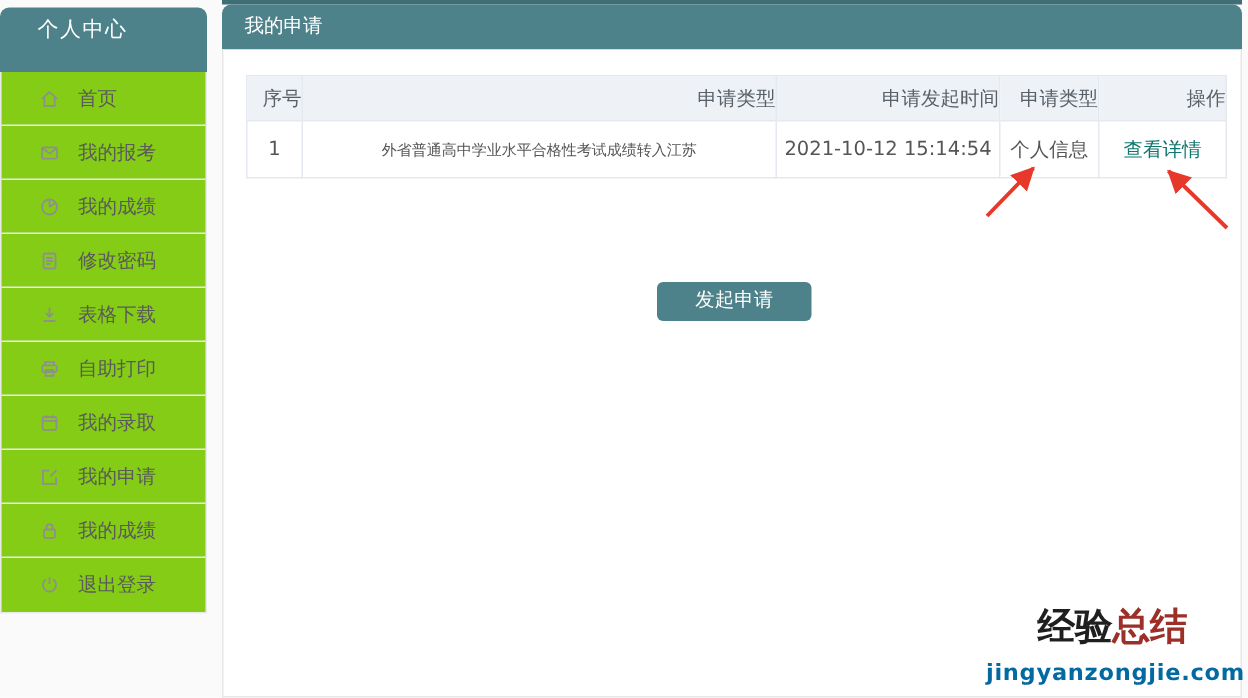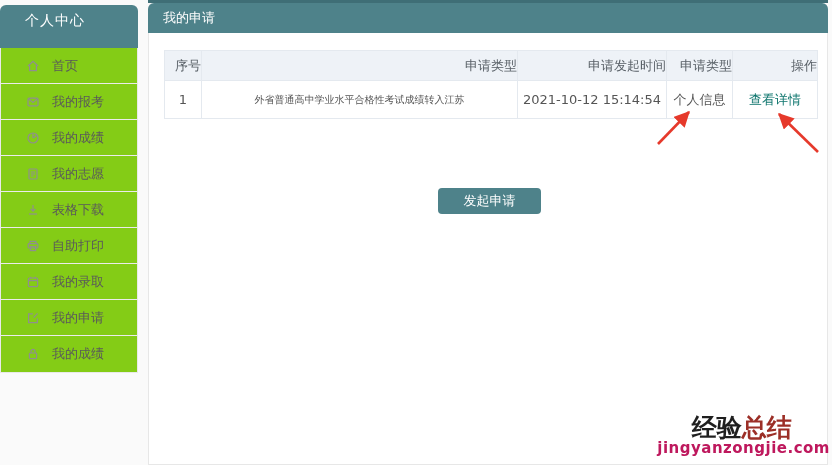--- a/index.html
+++ b/index.html
@@ -72,21 +72,21 @@
   }
 
   
   .watermark {
     position:absolute; right:2px; bottom:8px; z-index:6;
     text-align:center; line-height:1.05;
   }
   .wm-line1 { font-size:25px; font-weight:bold; padding-right:4px; }
   .wm-black { color:#1f1f1f; }
   .wm-red   { color:#9c2f27; }
-  .wm-line2 { font-size:15px; font-weight:bold; color:#be185d; letter-spacing:0.5px; }
+  .wm-line2 { font-size:15px; font-weight:bold; color:#0369a1; letter-spacing:0.5px;margin-top:10px; }
 </style>
 </head>
 <body>
 
 <div class="sidebar">
   <div class="sidebar-header">个人中心</div>
   <div class="sidebar-menu">
 
     <div class="sidebar-item">
       <svg viewBox="0 0 14 14">
@@ -112,21 +112,21 @@
           <path d="M7 7 L10.6 4.4"></path>
         </svg>
       <span>我的成绩</span>
     </div>
 
     <div class="sidebar-item">
       <svg viewBox="0 0 14 14">
           <rect x="3" y="2" width="8" height="10" rx="1"></rect>
           <path d="M4.8 5 H9.2 M4.8 7 H9.2 M4.8 9 H7.6"></path>
         </svg>
-      <span>我的志愿</span>
+      <span>修改密码</span>
     </div>
 
     <div class="sidebar-item">
       <svg viewBox="0 0 14 14">
           <path d="M7 2 V8"></path>
           <path d="M4.6 5.8 L7 8.2 L9.4 5.8"></path>
           <path d="M3 11 H11"></path>
         </svg>
       <span>表格下载</span>
     </div>
@@ -158,20 +158,27 @@
     </div>
 
     <div class="sidebar-item">
       <svg viewBox="0 0 14 14">
           <rect x="3.4" y="6" width="7.2" height="5.6" rx="1"></rect>
           <path d="M5 6 V4.4 a2 2 0 0 1 4 0 V6"></path>
         </svg>
       <span>我的成绩</span>
     </div>
 
+    <div class="sidebar-item">
+      <svg viewBox="0 0 14 14">
+          <path d="M7 1.8 V6.4"></path>
+          <path d="M4.7 3.2 a4.4 4.4 0 1 0 4.6 0"></path>
+        </svg>
+      <span>退出登录</span>
+    </div>
 
   </div>
 </div>
 
 <div class="panel">
   <div class="panel-topline"></div>
   <div class="panel-header">我的申请</div>
   <div class="panel-body">
 
     <table class="apps">

